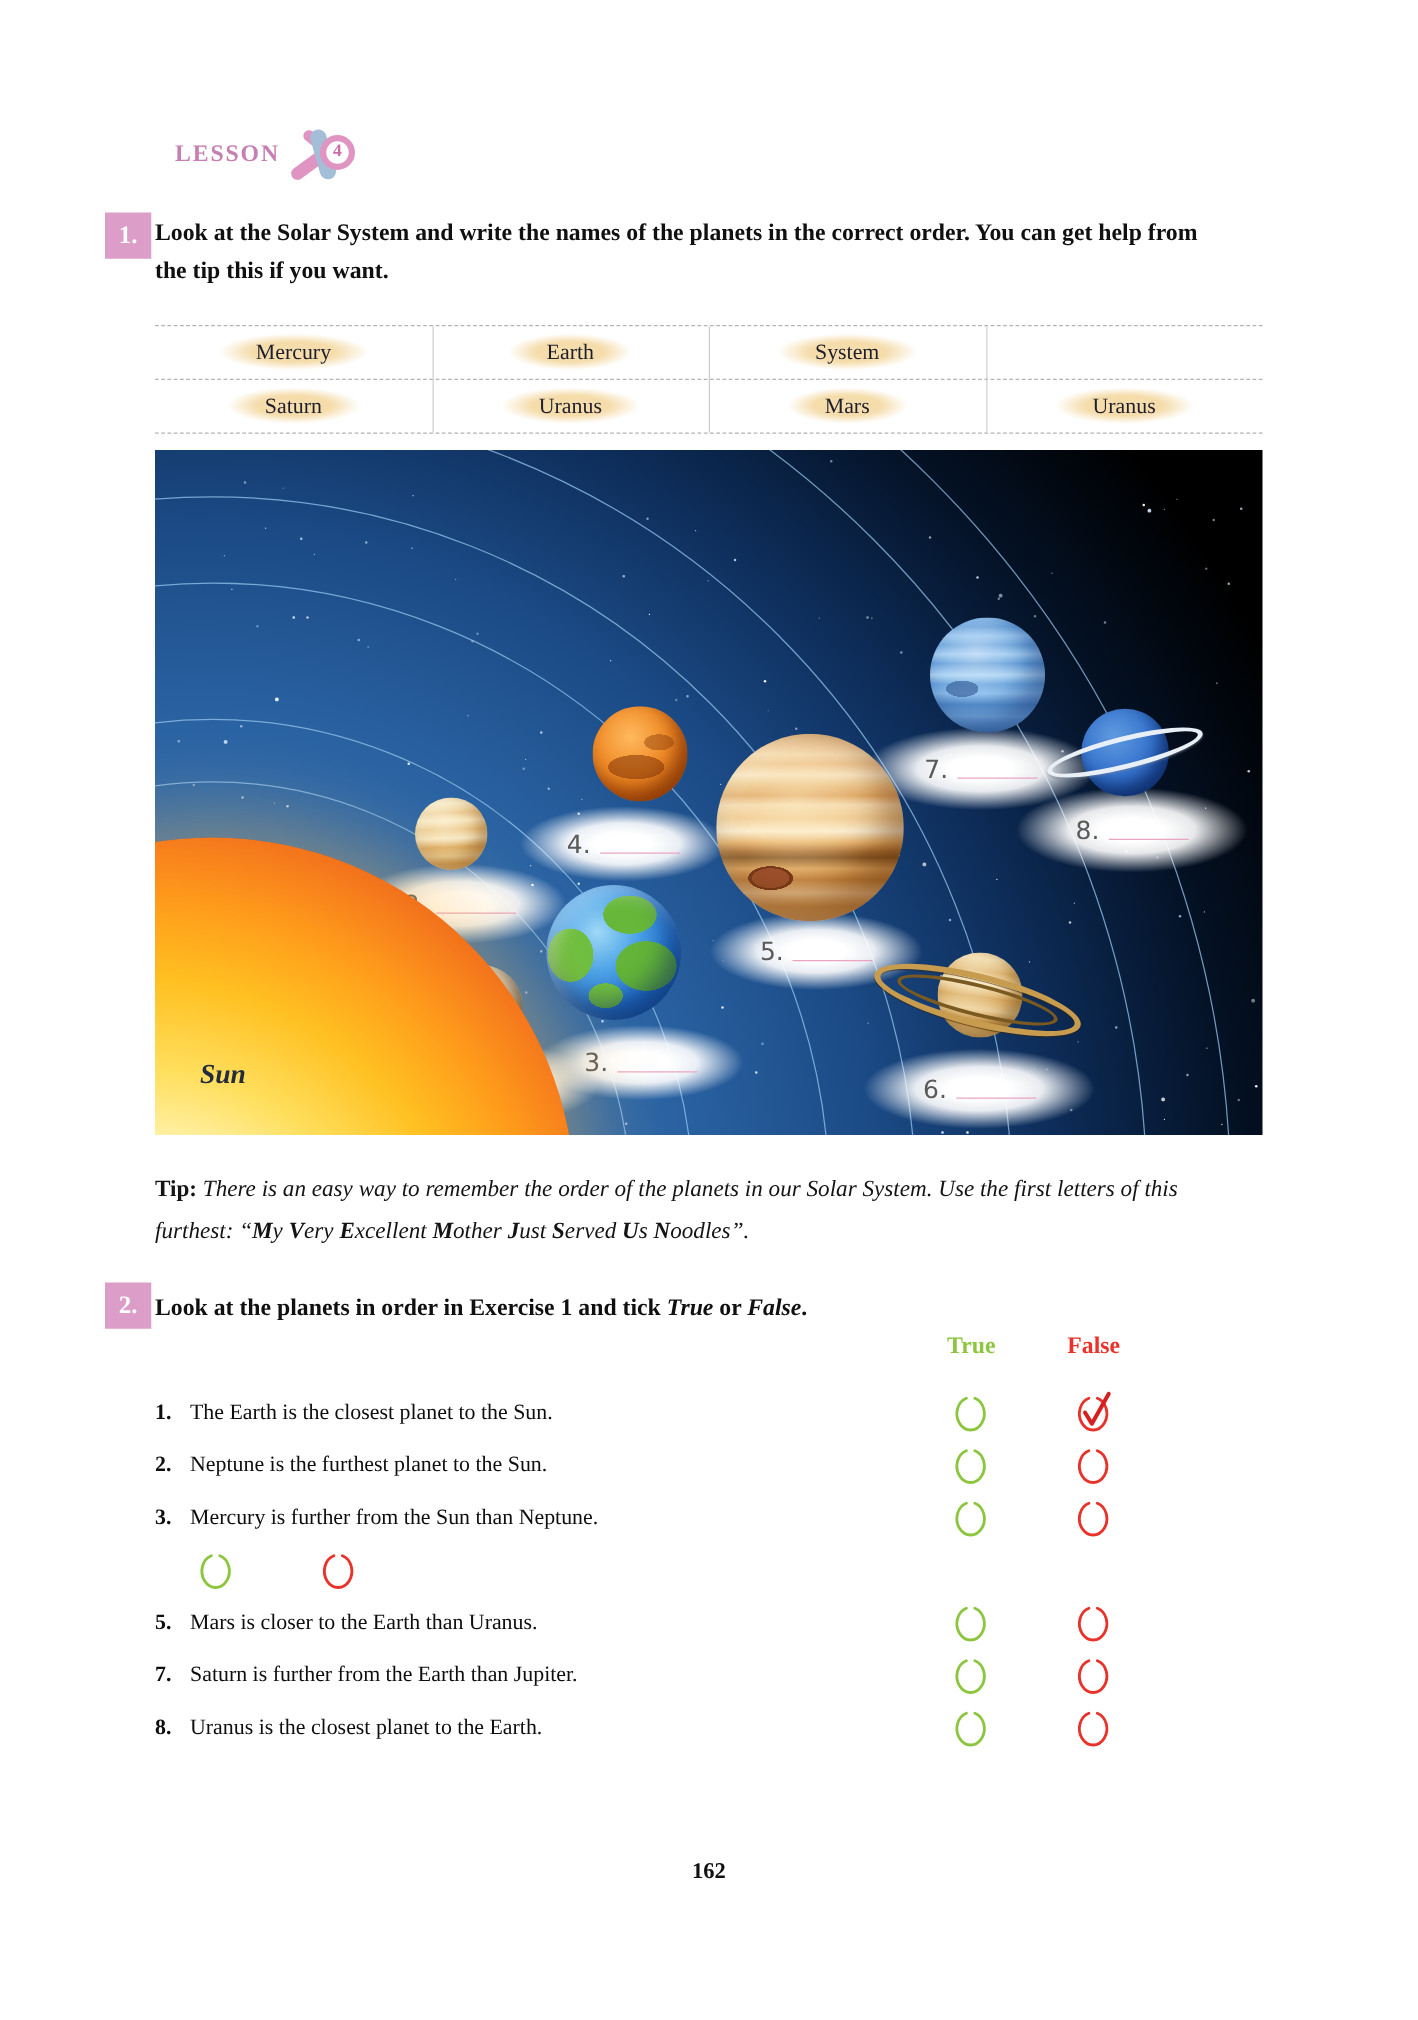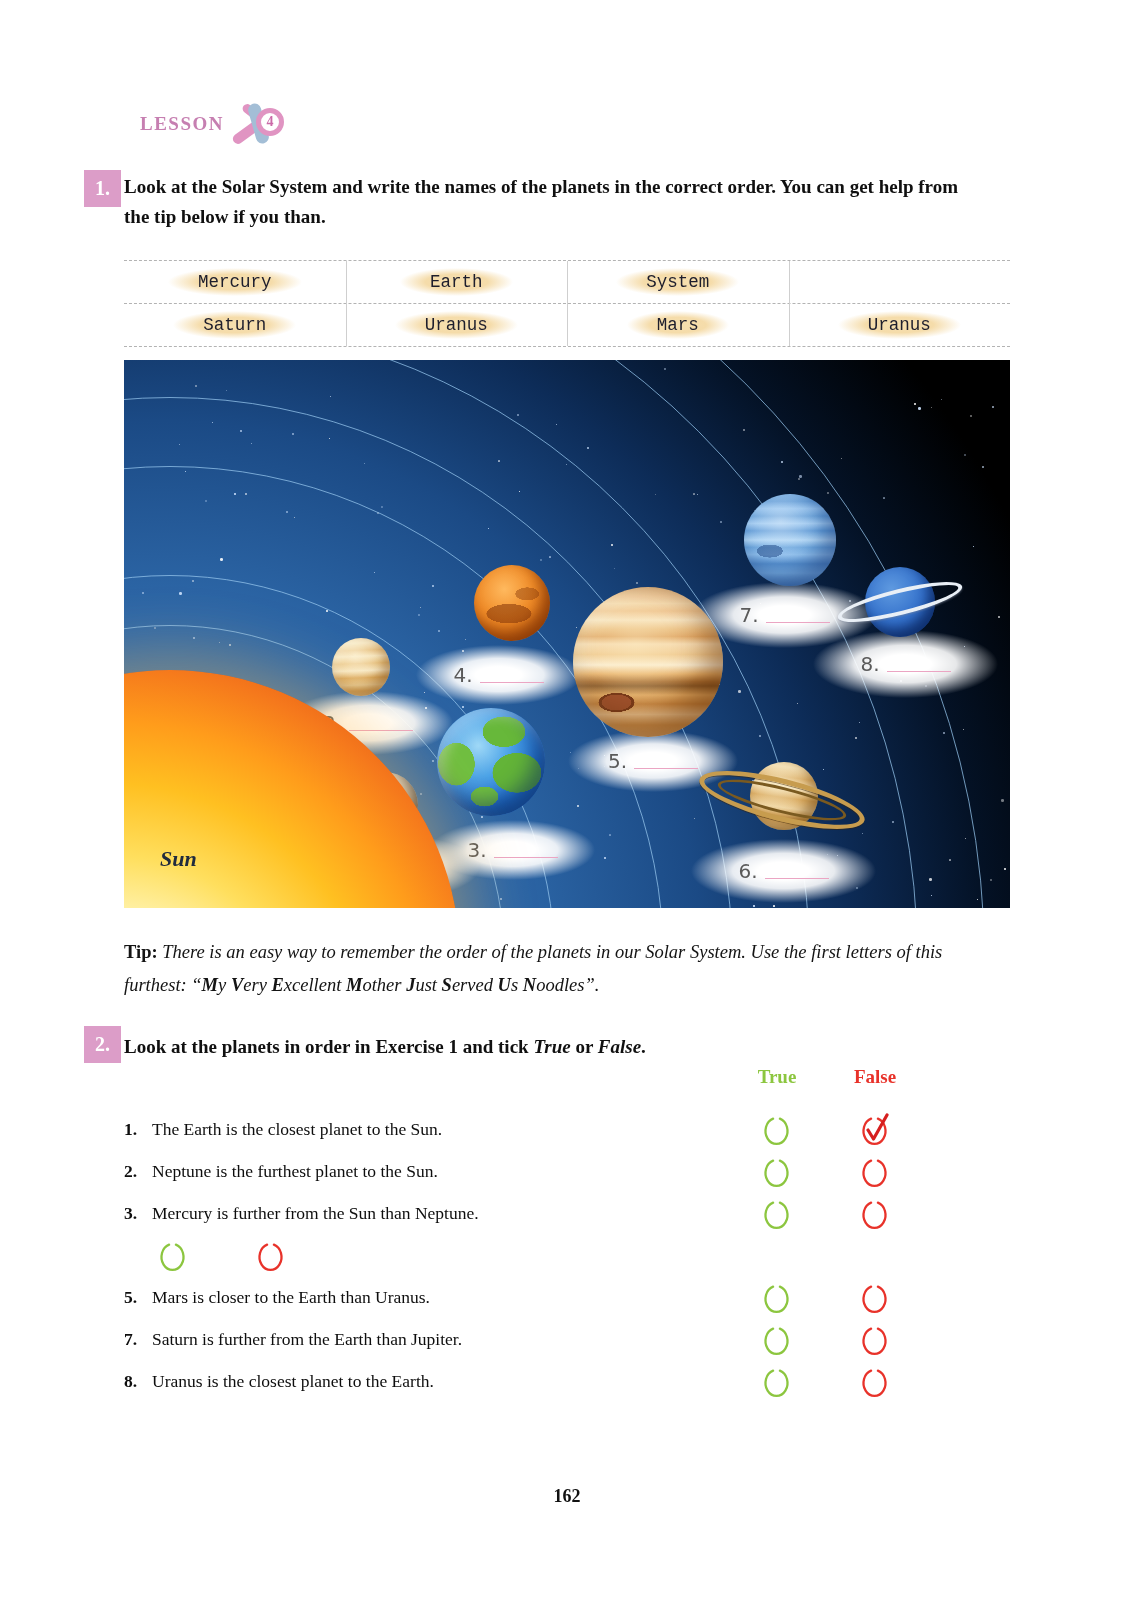--- a/index.html
+++ b/index.html
@@ -17,21 +17,21 @@
 
   
   .ex-badge { position:absolute; width:37px; height:37px; background:#dc9dc8; color:#fff; font-size:20px; font-weight:bold; display:flex; align-items:center; justify-content:center; }
   .badge-1 { left:84px; top:170px; }
   .badge-2 { left:84px; top:1026px; }
   .ex1-text { position:absolute; left:124px; top:172px; width:895px; font-size:19px; font-weight:bold; color:#101010; line-height:30px; }
   .ex2-text { position:absolute; left:124px; top:1036px; width:895px; font-size:19px; font-weight:bold; color:#101010; }
   .ex2-text i { font-style:italic; }
 
   
-  .word-bank { position:absolute; left:124px; top:260px; width:886px; height:86px;font-family:Liberation Mono, monospace; }
+  .word-bank { position:absolute; left:124px; top:260px; width:886px; height:86px; }
   .wb-dash { position:absolute; left:0; width:886px; border-top:1.5px dashed #b3b3b3; }
   .wb-vline { position:absolute; top:1px; height:85px; width:0; border-left:1px solid #cfcfcf; }
   .wb-row { position:absolute; left:0; width:886px; height:43px; display:flex; }
   .wb-cell { width:221.5px; display:flex; align-items:center; justify-content:center; }
   .wb-word { font-size:17.5px; color:#1e1e2c; padding:4px 30px; background:radial-gradient(ellipse closest-side, #f6dfae 0%, #f5dcaa 55%, rgba(246,223,174,0) 100%); }
 
   
   .scene { position:absolute; left:124px; top:360px; width:886px; height:548px; overflow:hidden;
            background:radial-gradient(circle at 4% 110%, #6aa6d8 0%, #3f7cba 20%, #2b64a4 36%, #1b4a85 52%, #0d2c58 66%, #041226 79%, #000 92%); }
   .orbit { position:absolute; border-radius:50%; border:1.6px solid rgba(150,197,236,0.75); z-index:1; }
@@ -121,21 +121,21 @@
       <span class="li-pink-t1"></span>
       <span class="li-pink-t2"></span>
       <span class="li-blue"></span>
       <span class="li-ring">4</span>
     </span>
   </div>
 
   <div class="ex-badge badge-1">1.</div>
   <div class="ex1-text">
     <span>Look at the Solar System and write the names of the planets in the correct order. You can get help from</span><br>
-    <span>the tip below if you than.</span>
+    <span>the tip this if you want.</span>
   </div>
 
   <div class="word-bank">
     <div class="wb-dash" style="top:0;"></div>
     <div class="wb-dash" style="top:43px;"></div>
     <div class="wb-dash" style="top:86px;"></div>
     <div class="wb-vline" style="left:221.5px;"></div>
     <div class="wb-vline" style="left:443px;"></div>
     <div class="wb-vline" style="left:664.5px;"></div>
     <div class="wb-row" style="top:0;">

